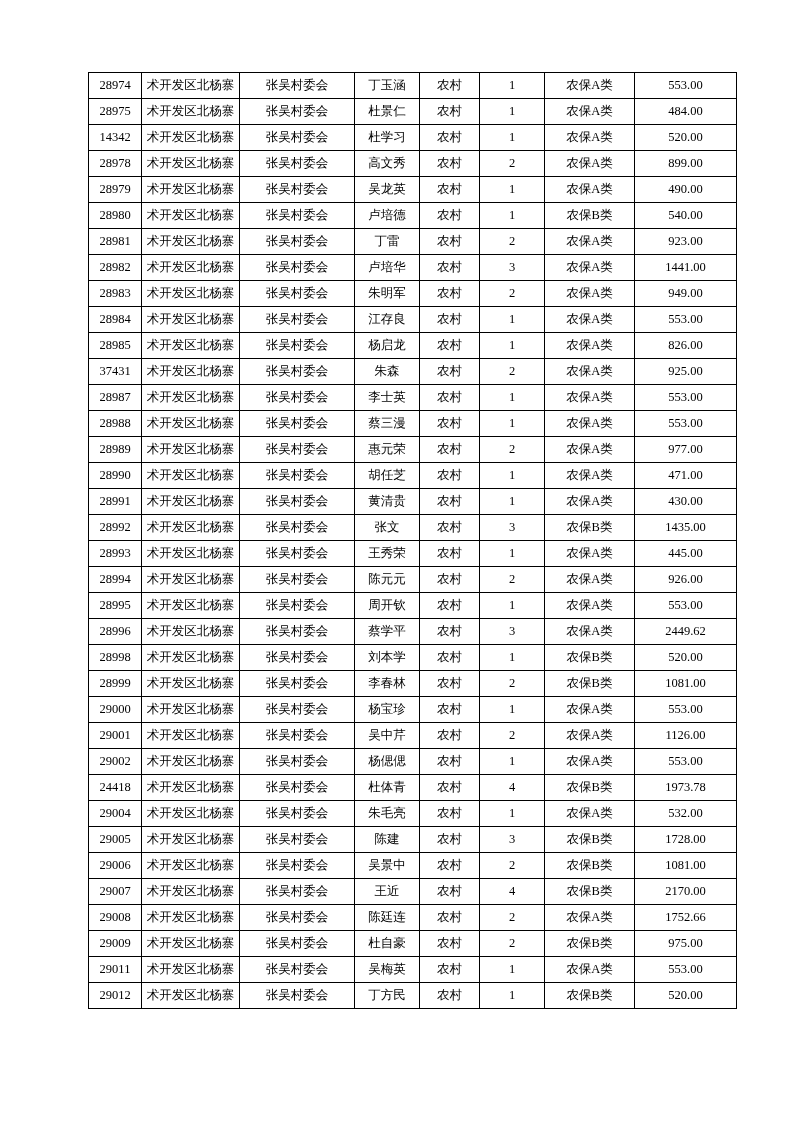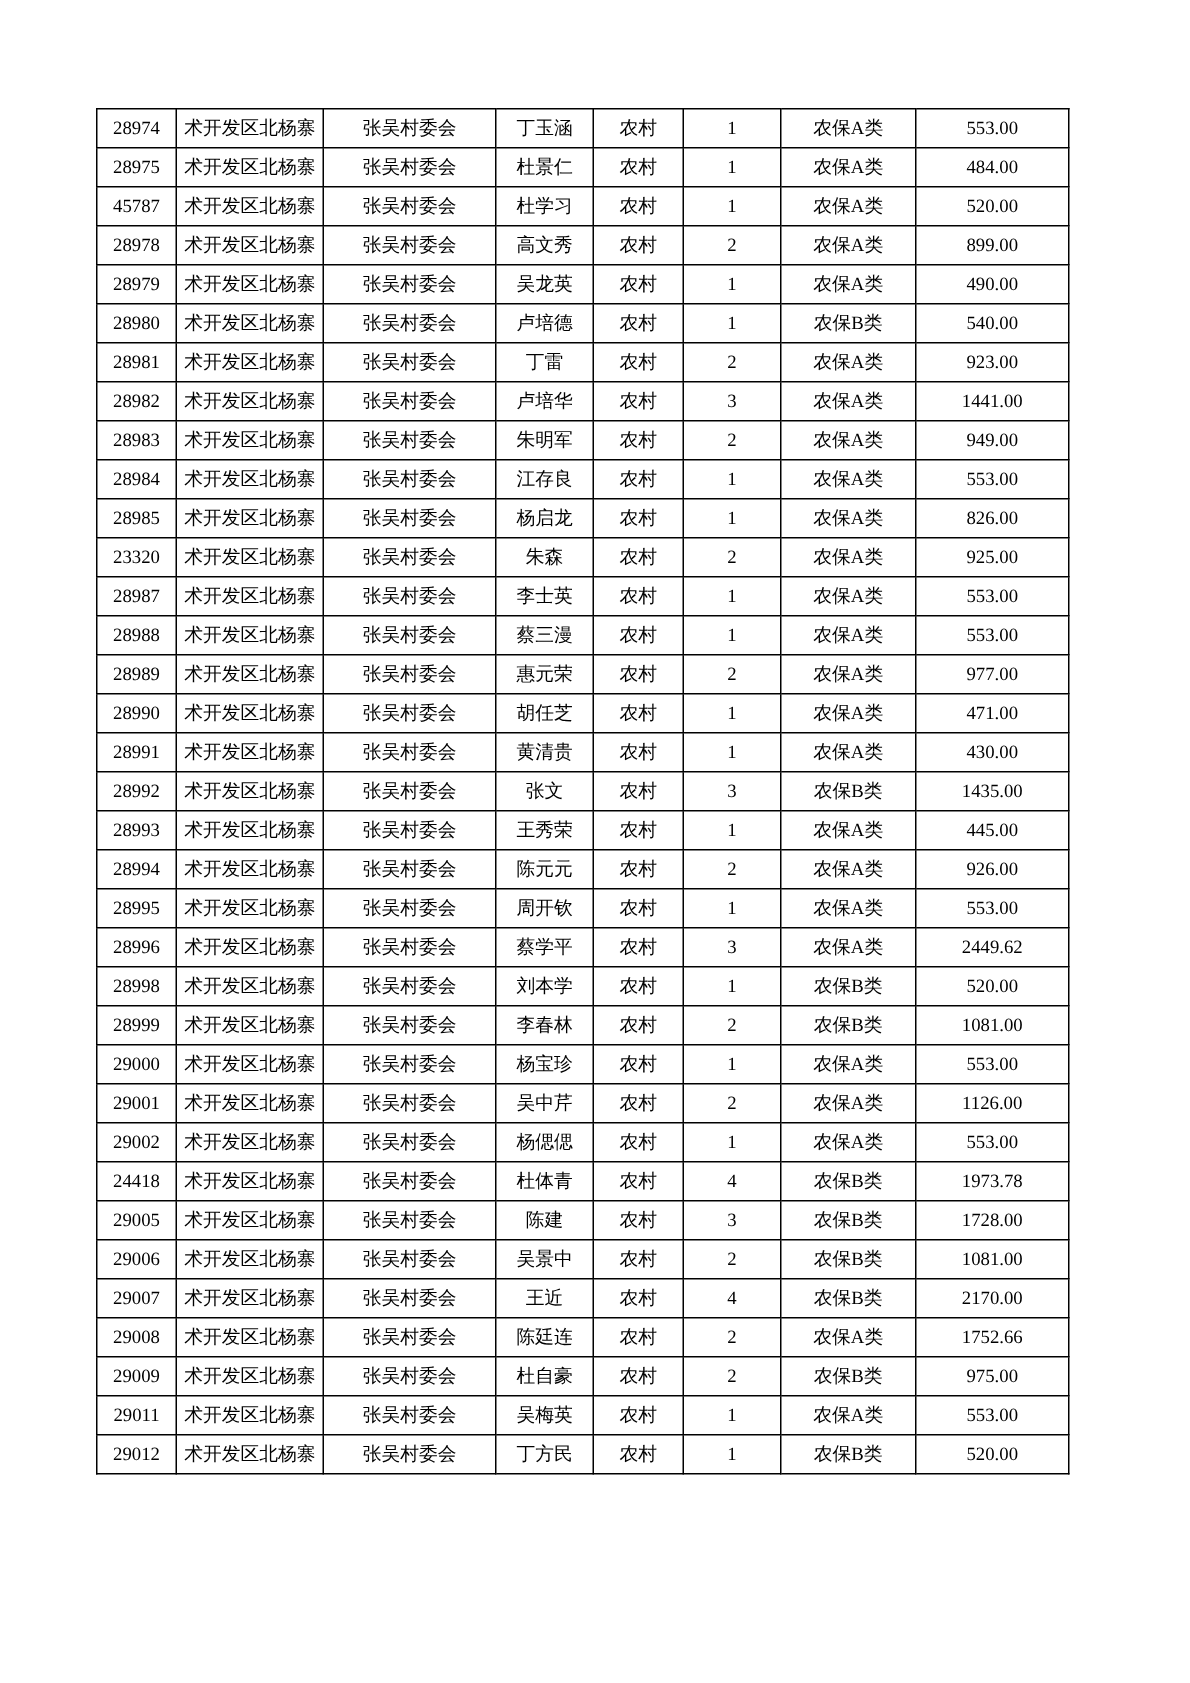--- a/index.html
+++ b/index.html
@@ -15,20 +15,21 @@
     color: #000000;
   }
   .sheet {
     position: absolute;
     left: 64px;
     top: 72px;
   }
   table.grid {
     border-collapse: collapse;
     table-layout: fixed;
+    margin-left: 24px;
   }
   table.grid td {
     border: 1px solid #000000;
     height: 25px;
     font-size: 12.5px;
     line-height: 25px;
     text-align: center;
     vertical-align: middle;
     white-space: nowrap;
     overflow: hidden;
@@ -72,21 +73,21 @@
           <td class="cell-id">28975</td>
           <td class="cell-district">术开发区北杨寨</td>
           <td class="cell-committee">张吴村委会</td>
           <td class="cell-name">杜景仁</td>
           <td class="cell-residence">农村</td>
           <td class="cell-count">1</td>
           <td class="cell-category">农保A类</td>
           <td class="cell-amount">484.00</td>
         </tr>
         <tr>
-          <td class="cell-id">45787</td>
+          <td class="cell-id">14342</td>
           <td class="cell-district">术开发区北杨寨</td>
           <td class="cell-committee">张吴村委会</td>
           <td class="cell-name">杜学习</td>
           <td class="cell-residence">农村</td>
           <td class="cell-count">1</td>
           <td class="cell-category">农保A类</td>
           <td class="cell-amount">520.00</td>
         </tr>
         <tr>
           <td class="cell-id">28978</td>
@@ -162,21 +163,21 @@
           <td class="cell-id">28985</td>
           <td class="cell-district">术开发区北杨寨</td>
           <td class="cell-committee">张吴村委会</td>
           <td class="cell-name">杨启龙</td>
           <td class="cell-residence">农村</td>
           <td class="cell-count">1</td>
           <td class="cell-category">农保A类</td>
           <td class="cell-amount">826.00</td>
         </tr>
         <tr>
-          <td class="cell-id">23320</td>
+          <td class="cell-id">37431</td>
           <td class="cell-district">术开发区北杨寨</td>
           <td class="cell-committee">张吴村委会</td>
           <td class="cell-name">朱森</td>
           <td class="cell-residence">农村</td>
           <td class="cell-count">2</td>
           <td class="cell-category">农保A类</td>
           <td class="cell-amount">925.00</td>
         </tr>
         <tr>
           <td class="cell-id">28987</td>
@@ -330,20 +331,30 @@
         </tr>
         <tr>
           <td class="cell-id">24418</td>
           <td class="cell-district">术开发区北杨寨</td>
           <td class="cell-committee">张吴村委会</td>
           <td class="cell-name">杜体青</td>
           <td class="cell-residence">农村</td>
           <td class="cell-count">4</td>
           <td class="cell-category">农保B类</td>
           <td class="cell-amount">1973.78</td>
+        </tr>
+        <tr>
+          <td class="cell-id">29004</td>
+          <td class="cell-district">术开发区北杨寨</td>
+          <td class="cell-committee">张吴村委会</td>
+          <td class="cell-name">朱毛亮</td>
+          <td class="cell-residence">农村</td>
+          <td class="cell-count">1</td>
+          <td class="cell-category">农保A类</td>
+          <td class="cell-amount">532.00</td>
         </tr>
         <tr>
           <td class="cell-id">29005</td>
           <td class="cell-district">术开发区北杨寨</td>
           <td class="cell-committee">张吴村委会</td>
           <td class="cell-name">陈建</td>
           <td class="cell-residence">农村</td>
           <td class="cell-count">3</td>
           <td class="cell-category">农保B类</td>
           <td class="cell-amount">1728.00</td>

